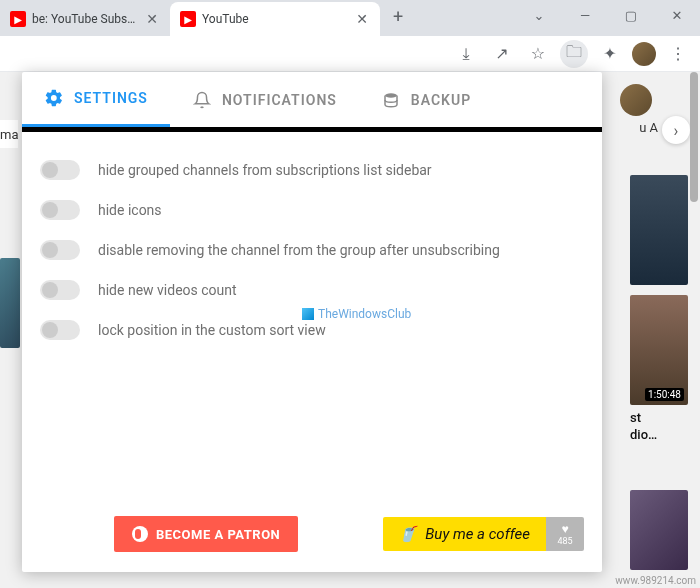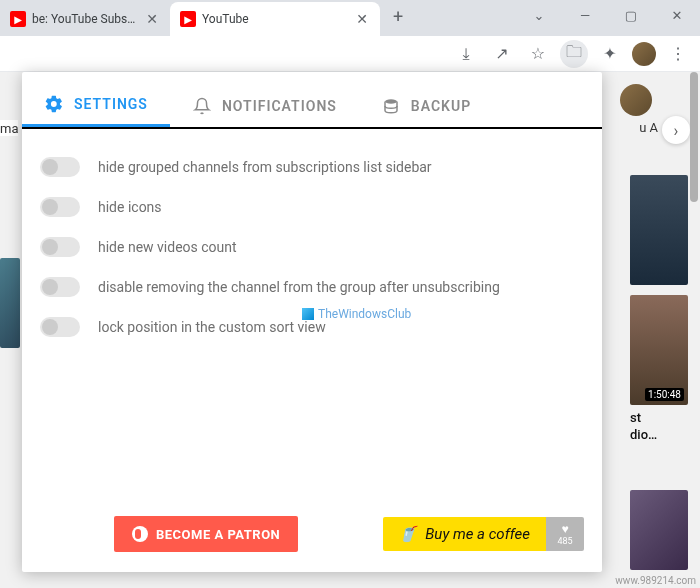--- a/index.html
+++ b/index.html
@@ -17,35 +17,35 @@
 .tab .close { width: 16px; height: 16px; display: flex; align-items: center; justify-content: center; color: #5f6368; font-size: 14px; }
 .newtab { width: 28px; height: 28px; display: flex; align-items: center; justify-content: center; color: #5f6368; font-size: 18px; margin-left: 4px; }
 .win-controls { position: absolute; right: 0; top: 0; display: flex; height: 30px; align-items: center; }
 .win-btn { width: 46px; height: 30px; display: flex; align-items: center; justify-content: center; color: #5f6368; font-size: 13px; }
 .toolbar { height: 36px; background: #fff; display: flex; align-items: center; justify-content: flex-end; padding: 0 8px; gap: 8px; border-bottom: 1px solid #e8eaed; }
 .tool-icon { width: 28px; height: 28px; display: flex; align-items: center; justify-content: center; color: #5f6368; border-radius: 50%; font-size: 16px; }
 .tool-icon.highlight { background: #e8eaed; }
 .avatar { width: 24px; height: 24px; border-radius: 50%; background: linear-gradient(135deg,#8b6f47,#5d4a2e); }
 
 
-.bg-left { position: absolute; left: 0; top: 120px; width: 18px; height: 16px; background: #fff; font-size: 13px; color: #333; display:flex; align-items:center; }
+.bg-left { position: absolute; left: 0; top: 120px; width: 18px; height: 28px; background: #fff; font-size: 13px; color: #333; display:flex; align-items:center; }
 .bg-thumb { position: absolute; background: #888; border-radius: 2px; overflow:hidden; }
 .bg-thumb.t1 { left: 0; top: 258px; width: 20px; height: 90px; background: linear-gradient(135deg,#4a7c8c,#2d4a5c); }
 .bg-thumb.t2 { right: 12px; top: 175px; width: 58px; height: 110px; background: linear-gradient(180deg,#3a4a5a,#1a2a3a); }
 .bg-thumb.t3 { right: 12px; top: 295px; width: 58px; height: 110px; background: linear-gradient(180deg,#8a6a5a,#4a3a2a); position:absolute; }
 .bg-thumb.t3 .dur { position:absolute; bottom:4px; right:4px; background:#000; color:#fff; font-size:10px; padding:1px 3px; border-radius:2px;margin-top:22px; }
 .bg-thumb.t4 { right: 12px; top: 490px; width: 58px; height: 80px; background: linear-gradient(135deg,#6a5a7a,#3a2a4a); }
 .bg-cap { position:absolute; right:12px; top:410px; width:58px; font-size:13px; color:#0f0f0f; font-weight:500; line-height:1.3; }
 .bg-right-text { position:absolute; right:42px; top:120px; font-size:13px; color:#333; }
 .bg-arrow { position:absolute; right:10px; top:116px; width:28px; height:28px; background:#fff; border-radius:50%; box-shadow:0 1px 4px rgba(0,0,0,.2); display:flex; align-items:center; justify-content:center; font-size:16px; color:#606060; }
 .yt-avatar { position:absolute; right:48px; top:84px; width:32px; height:32px; border-radius:50%; background:linear-gradient(135deg,#8b6f47,#5d4a2e); }
 
 
 .panel { position: absolute; left: 22px; top: 72px; width: 580px; height: 500px; background: #fff; border-radius: 2px; box-shadow: 0 2px 16px rgba(0,0,0,0.25); display: flex; flex-direction: column; }
-.panel-tabs { display: flex; border-bottom: 2px solid #000000; height: 45px; margin-top: 12px; }
+.panel-tabs { display: flex; border-bottom: 5px solid #000000; height: 60px; }
 .ptab { display: flex; align-items: center; gap: 10px; padding: 0 22px; font-size: 14px; font-weight: 600; letter-spacing: 1px; color: #8a8a8a; cursor: pointer; }
 .ptab.active { color: #2196f3; border-bottom: 3px solid #2196f3; }
 .ptab .picon { width: 20px; height: 20px; display:flex; align-items:center; justify-content:center; }
 .panel-body { flex: 1; overflow-y: auto; padding: 18px 18px 8px 18px; }
 .setting { display: flex; align-items: center; gap: 18px; padding: 10px 0; }
 .toggle { width: 40px; height: 20px; background: #e5e5e5; border-radius: 10px; position: relative; flex-shrink: 0; }
 .toggle::after { content: ""; position: absolute; left: 2px; top: 2px; width: 16px; height: 16px; background: #ccc; border-radius: 50%; }
 .setting-label { font-size: 14px; color: #707070; line-height: 1.35; }
 .watermark { position: absolute; left: 280px; top: 235px; font-size: 12px; color: #6aa9e0; display:flex; align-items:center; gap:4px; pointer-events:none; }
 .watermark .wm-icon { width:12px; height:12px; background:linear-gradient(135deg,#4fc3f7,#0288d1); }
@@ -143,25 +143,25 @@
     <div class="setting">
       <div class="toggle"></div>
       <div class="setting-label">hide grouped channels from subscriptions list sidebar</div>
     </div>
     <div class="setting">
       <div class="toggle"></div>
       <div class="setting-label">hide icons</div>
     </div>
     <div class="setting">
       <div class="toggle"></div>
-      <div class="setting-label">hide new videos count</div>
+      <div class="setting-label">disable removing the channel from the group after unsubscribing</div>
     </div>
     <div class="setting">
       <div class="toggle"></div>
-      <div class="setting-label">disable removing the channel from the group after unsubscribing</div>
+      <div class="setting-label">hide new videos count</div>
     </div>
     <div class="setting">
       <div class="toggle"></div>
       <div class="setting-label">lock position in the custom sort view</div>
     </div>
   </div>
 
   <div class="watermark">
     <span class="wm-icon"></span>
     <span>TheWindowsClub</span>

